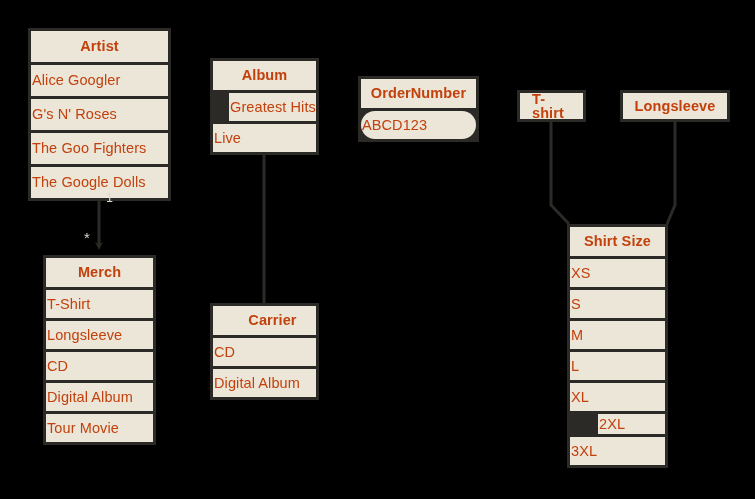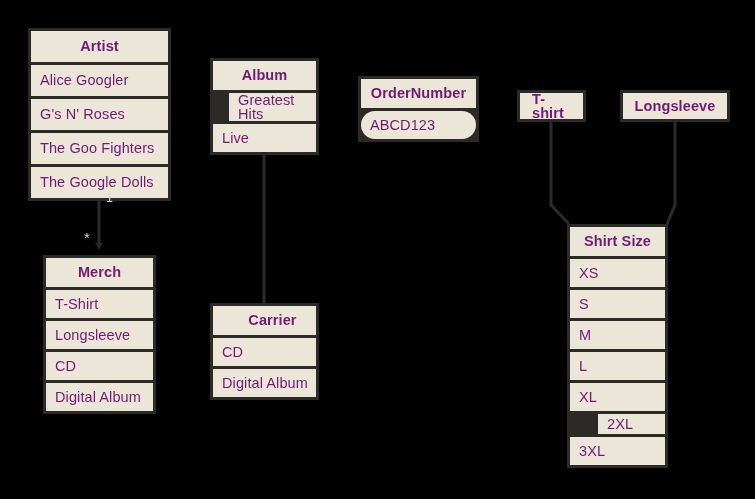--- a/index.html
+++ b/index.html
@@ -29,36 +29,36 @@
   .entity {
     position: absolute;
     box-sizing: border-box;
     border: 3px solid #2b2a26;
     background: #2b2a26;
     display: flex;
     flex-direction: column;
   }
   .cell {
     background: #ece6d8;
-    color: #701a75;
+    color: #c2410c;
     box-sizing: border-box;
     display: flex;
     align-items: center;
     font-size: 14.5px;
     line-height: 1;
     letter-spacing: 0.1px;
   }
   .cell.header {
     justify-content: center;
     font-weight: bold;
     font-size: 14.5px;
   }
   .cell.row {
     justify-content: flex-start;
-    padding-left: 9px;
+    padding-left: 1px;
   }
   .cell + .cell {
     margin-top: 3px;
   }
   .entity.single .cell.header {
     padding: 0 12px;
   }
   .edge-label {
     position: absolute;
     color: #d9d5cc;
@@ -98,20 +98,21 @@
     <div class="cell row" style="height:31px;">The Goo Fighters</div>
     <div class="cell row" style="height:31px;">The Google Dolls</div>
   </div>
 
   <div class="entity" style="left:43px; top:255px; width:113px;">
     <div class="cell header" style="height:29px;">Merch</div>
     <div class="cell row" style="height:28px;">T-Shirt</div>
     <div class="cell row" style="height:28px;">Longsleeve</div>
     <div class="cell row" style="height:28px;">CD</div>
     <div class="cell row" style="height:28px;">Digital Album</div>
+    <div class="cell row" style="height:28px;">Tour Movie</div>
   </div>
 
   <div class="entity" style="left:210px; top:58px; width:109px;">
     <div class="cell header" style="height:29px;">Album</div>
     <div class="cell row" style="height:28px;margin-left:16px;">Greatest Hits</div>
     <div class="cell row" style="height:28px;">Live</div>
   </div>
 
   <div class="entity" style="left:210px; top:303px; width:109px;">
     <div class="cell header" style="height:29px;padding-left:16px;">Carrier</div>

